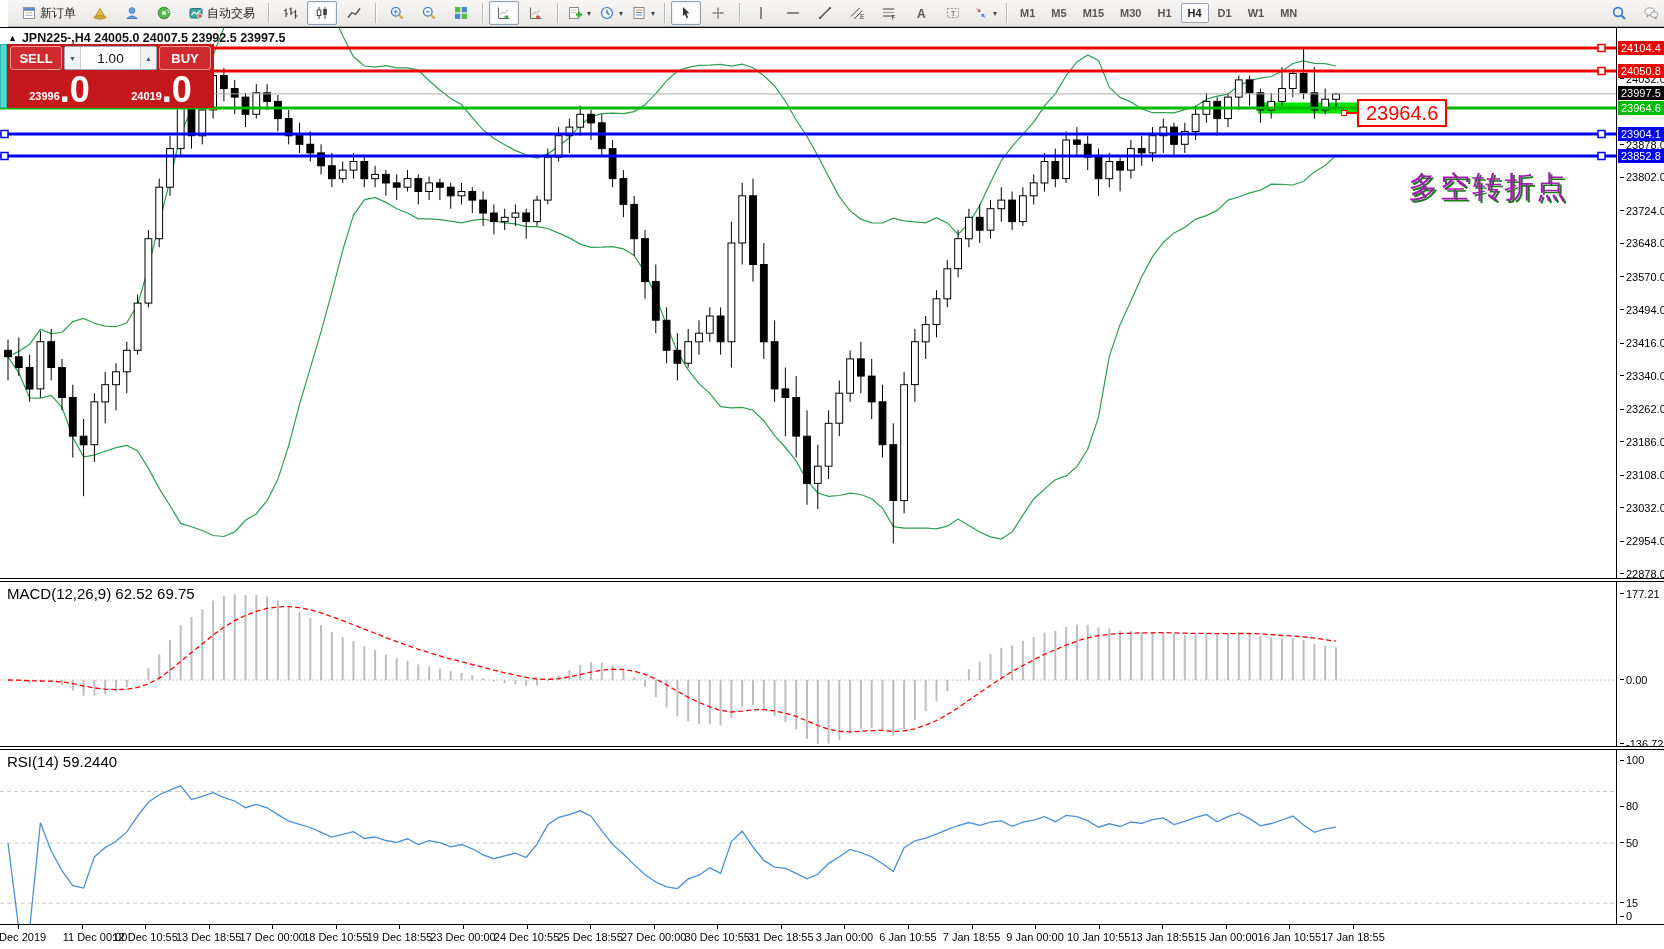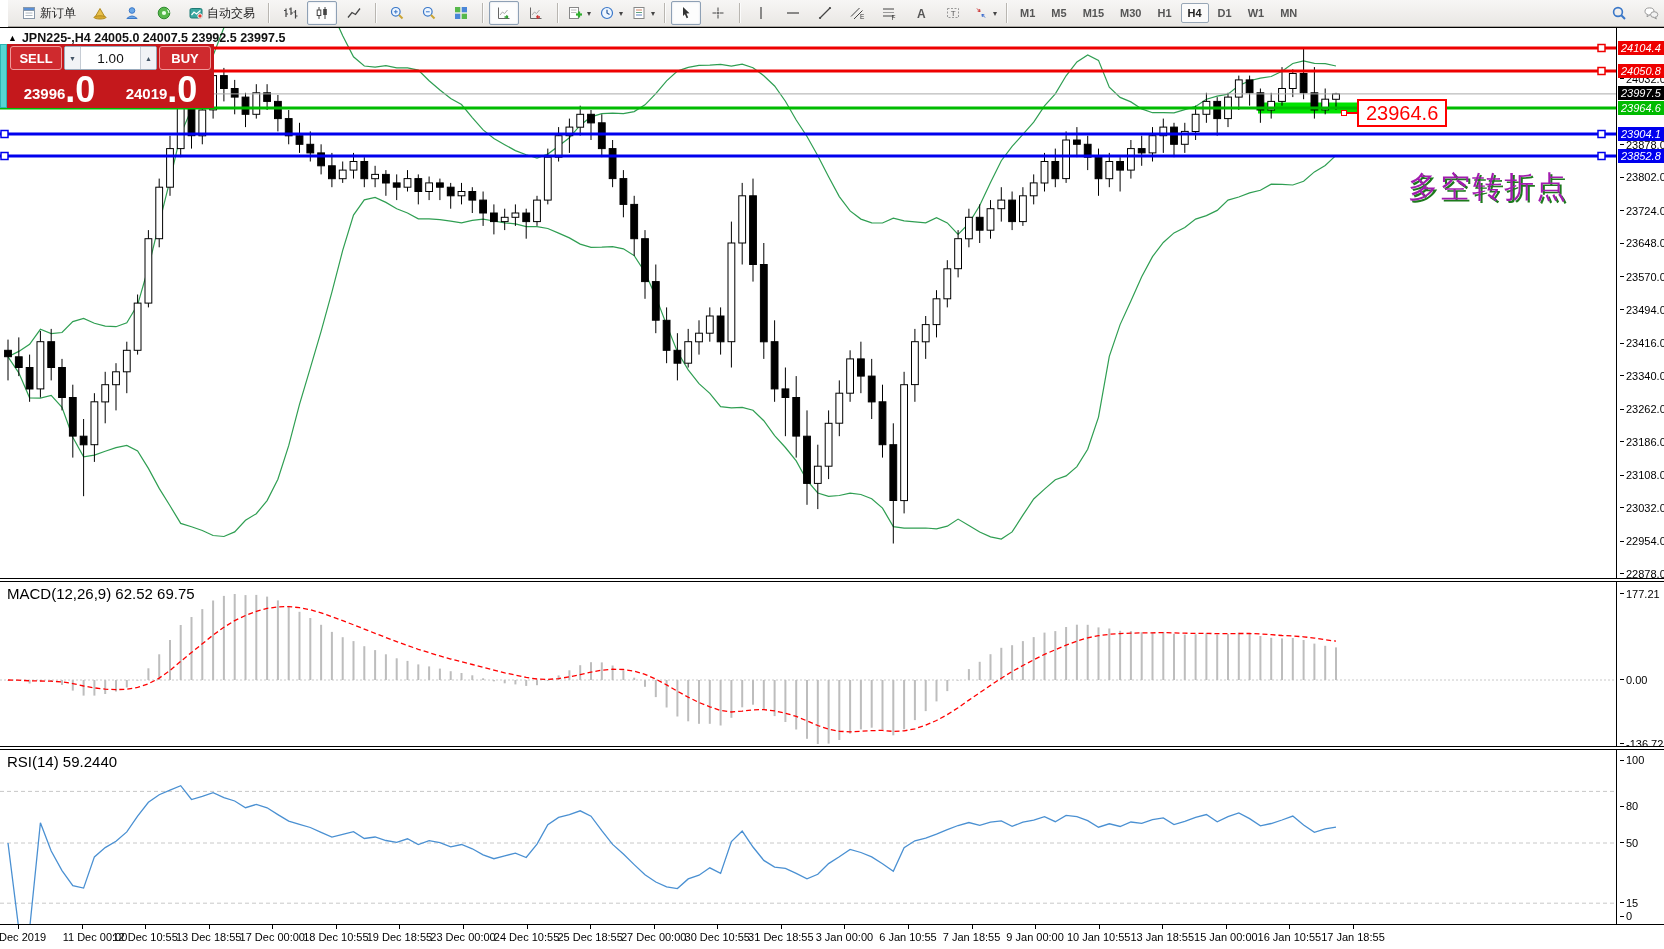--- a/index.html
+++ b/index.html
@@ -19,21 +19,21 @@
   .tf{height:20px;padding:0 6px;font-size:11px;font-weight:bold;color:#555;border:1px solid transparent;
     border-radius:2px;background:transparent;display:inline-flex;align-items:center;}
   .tf.active{border-color:#97a6b6;background:#fbfbfb;color:#222;}
   .tb-spacer{flex:1;}
   
   .pane-svg{position:absolute;left:0;background:#fff;}
   .axis-col{position:absolute;left:1616px;width:48px;background:#fff;border-left:1px solid #000;
     box-sizing:border-box;overflow:hidden;}
   .tick-label{position:absolute;left:3px;font-size:11px;color:#000;white-space:nowrap;display:flex;align-items:center;}
   .tick-label::before{content:"";display:inline-block;width:4px;height:1px;background:#000;margin-right:2px;}
-  .badge{position:absolute;left:1px;padding:1px 3px;font-size:11px;color:#fff;white-space:nowrap;z-index:3;font-style:italic;}
+  .badge{position:absolute;left:1px;padding:1px 3px;font-size:11px;color:#fff;white-space:nowrap;z-index:3;}
   .splitter{position:absolute;left:0;width:1664px;height:4px;background:#fff;box-sizing:border-box;
     border-top:1px solid #000;border-bottom:1px solid #000;cursor:row-resize;}
   .ind-label{position:absolute;left:7px;font-size:15px;color:#000;z-index:2;white-space:nowrap;}
   
   .chart-title{position:absolute;left:8px;top:31px;font-size:12.5px;font-weight:600;color:#111;z-index:4;
     display:flex;align-items:center;gap:5px;}
   .collapse-arrow{font-size:9px;color:#000;}
   .annotation{position:absolute;left:1408px;top:167px;font-size:30px;font-weight:normal;color:#a21caf;
     text-shadow:2px 2px 0 #1d7a1d;z-index:5;letter-spacing:2px;white-space:nowrap;}
   .callout{position:absolute;left:1357px;top:99px;border:2px solid #f00;color:#f00;background:#fff;
@@ -49,21 +49,21 @@
   .tp-btn{flex:0 0 52px;background:#cf2a2e;border:1px solid #ef9a9a;border-radius:3px;color:#fff;
     font-size:13px;font-weight:bold;font-family:"Liberation Sans",sans-serif;cursor:pointer;padding:0;}
   .tp-vol{flex:1;display:flex;background:#fff;border:1px solid #9ab;border-radius:2px;overflow:hidden;}
   .tp-spin{width:16px;border:none;background:#f1f3f6;color:#456;font-size:7px;cursor:pointer;padding:0;}
   .tp-spin.left{border-right:1px solid #c6ccd4;}
   .tp-spin.right{border-left:1px solid #c6ccd4;}
   .tp-vol-input{flex:1;border:none;outline:none;text-align:center;font-size:13.5px;color:#111;width:40px;
     font-family:"Liberation Sans",sans-serif;}
   .tp-row2{flex:1;display:flex;gap:3px;margin-top:2px;}
   .tp-price{flex:1;display:flex;align-items:flex-end;justify-content:center;color:#fff;padding-bottom:0;}
-  .tp-price .small{font-size:15px;font-weight:bold;margin-bottom:4px;}
+  .tp-price .small{font-size:11px;font-weight:bold;margin-bottom:4px;}
   .tp-price .big{font-size:36px;font-weight:600;line-height:32px;}
   
   .date-axis{position:absolute;left:0;top:924px;width:1664px;height:25px;background:#fff;border-top:1px solid #000;
     box-sizing:border-box;overflow:hidden;}
   .date-label{position:absolute;top:6px;font-size:11px;color:#000;white-space:nowrap;transform:translateX(-50%);}
   .date-tick{position:absolute;top:0;width:1px;height:4px;background:#000;}
 </style>
 </head>
 <body>
 

